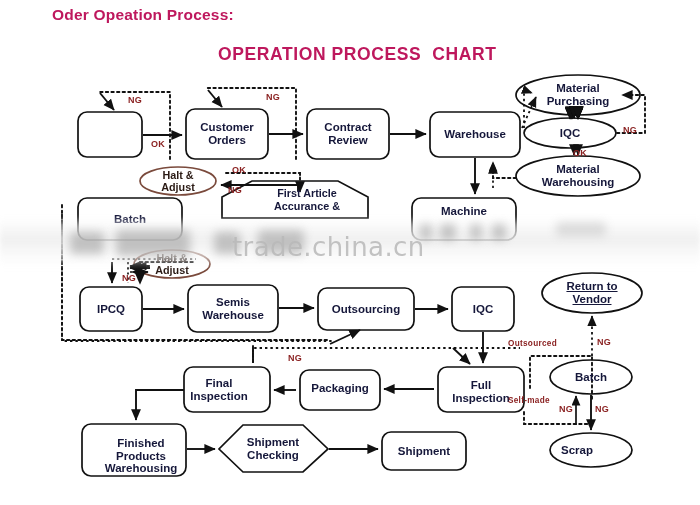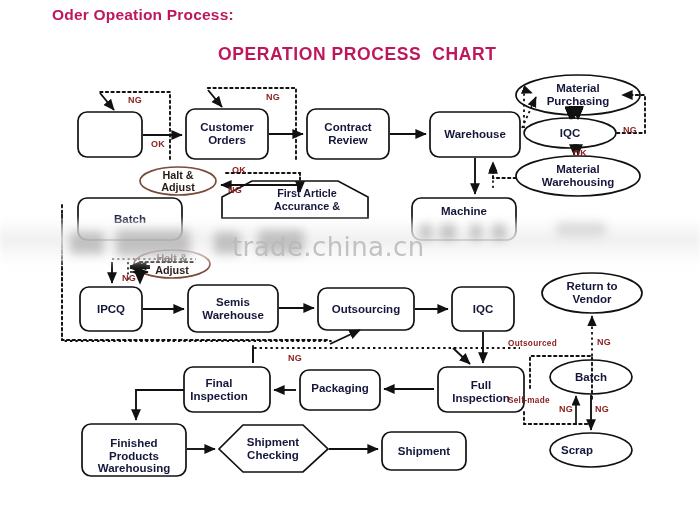--- a/index.html
+++ b/index.html
@@ -407,30 +407,30 @@
   <div class="node sm" style="left:140px;top:167px;width:76px;height:28px;color:#2a1a14;">Halt &amp;<br>Adjust</div>
   <div class="node sm" style="left:236px;top:181px;width:142px;height:37px;">First Article<br>Accurance &amp;</div>
   <div class="node" style="left:78px;top:198px;width:104px;height:42px;">Batch</div>
   <div class="node" style="left:412px;top:196px;width:104px;height:30px;">Machine</div>
   <div class="node sm" style="left:134px;top:250px;width:76px;height:28px;color:#2a1a14;">Halt &amp;<br>Adjust</div>
 
   <div class="node" style="left:80px;top:287px;width:62px;height:44px;">IPCQ</div>
   <div class="node" style="left:188px;top:285px;width:90px;height:47px;">Semis<br>Warehouse</div>
   <div class="node" style="left:318px;top:288px;width:96px;height:42px;">Outsourcing</div>
   <div class="node" style="left:452px;top:287px;width:62px;height:44px;">IQC</div>
-  <div class="node" style="left:542px;top:273px;width:100px;height:40px;">Return to<br>Vendor</div>
+  <div class="node" style="left:542px;top:273px;width:100px;height:40px;text-decoration:underline;">Return to<br>Vendor</div>
 
   <div class="node" style="left:550px;top:363px;width:82px;height:28px;">Batch</div>
   <div class="node" style="left:536px;top:436px;width:82px;height:28px;">Scrap</div>
 
   <div class="node" style="left:438px;top:367px;width:86px;height:50px;border-radius:22px;">Full<br>Inspection</div>
   <div class="node" style="left:300px;top:370px;width:80px;height:36px;">Packaging</div>
   <div class="node" style="left:176px;top:367px;width:86px;height:45px;">Final<br>Inspection</div>
 
-  <div class="node" style="left:82px;top:424px;width:104px;height:64px;">Finished<br>Products<br>Warehousing</div>
+  <div class="node" style="left:82px;top:424px;width:104px;height:64px;padding-left:7px;">Finished<br>Products<br>Warehousing</div>
   <div class="node" style="left:228px;top:430px;width:90px;height:38px;">Shipment<br>Checking</div>
   <div class="node" style="left:382px;top:432px;width:84px;height:38px;">Shipment</div>
 
   <div class="edge-lbl" style="left:128px;top:95px;">NG</div>
   <div class="edge-lbl" style="left:151px;top:139px;">OK</div>
   <div class="edge-lbl" style="left:266px;top:92px;">NG</div>
   <div class="edge-lbl" style="left:623px;top:125px;">NG</div>
   <div class="edge-lbl" style="left:573px;top:148px;">OK</div>
   <div class="edge-lbl" style="left:232px;top:165px;">OK</div>
   <div class="edge-lbl" style="left:228px;top:185px;">NG</div>

